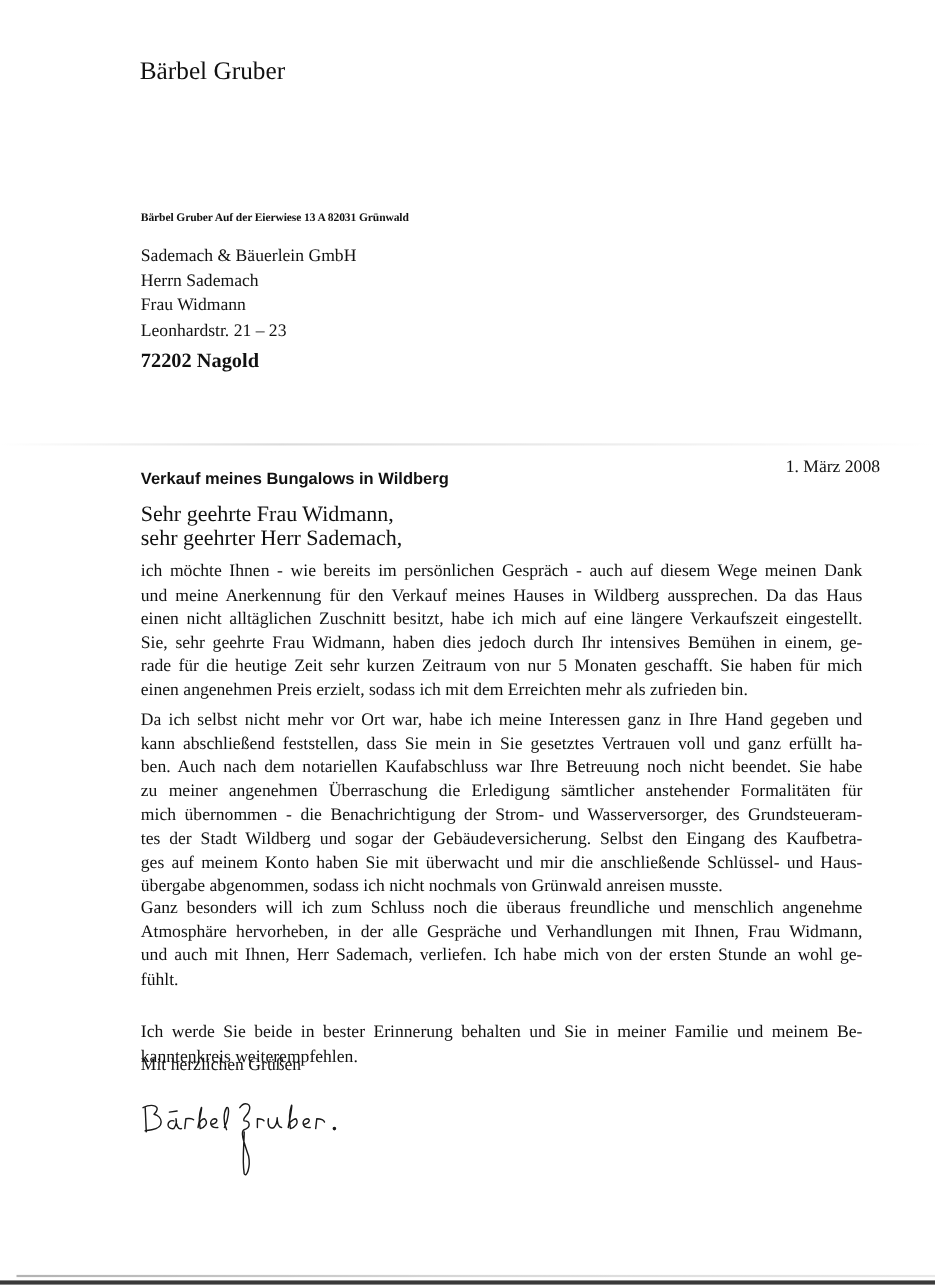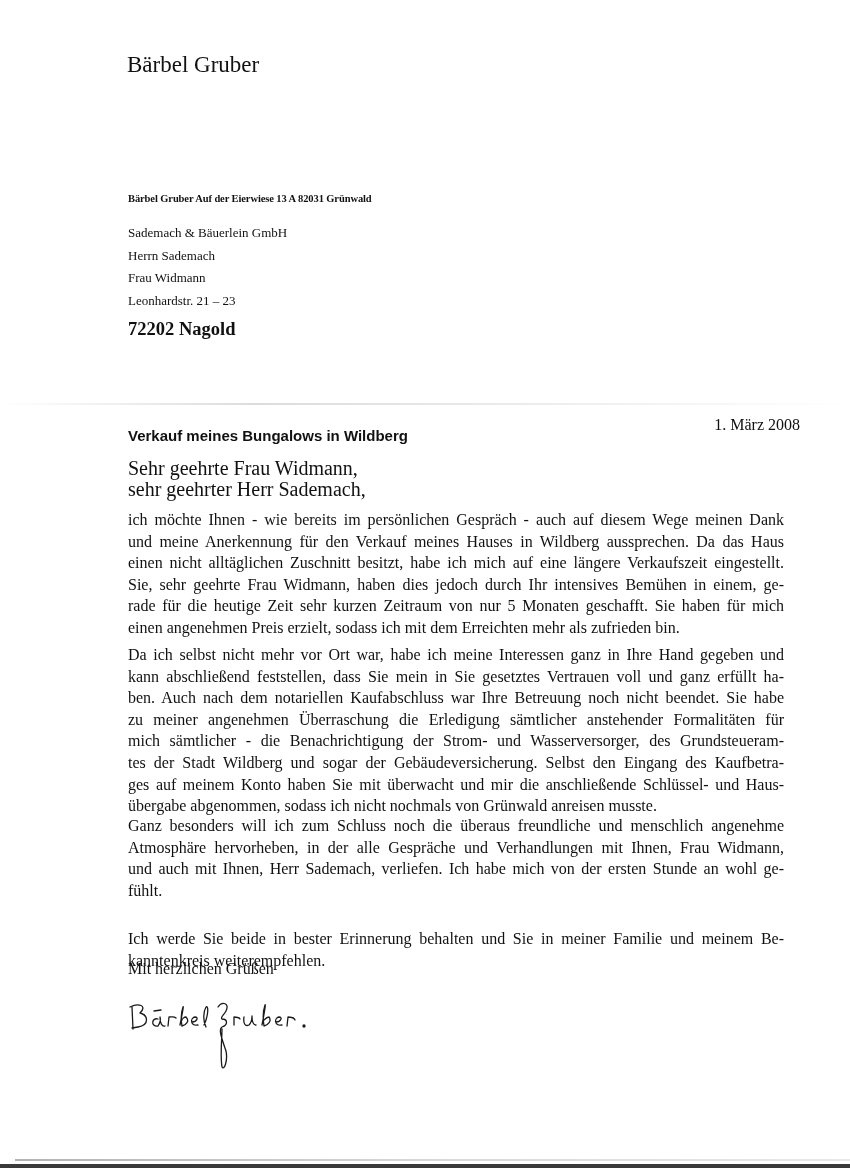--- a/index.html
+++ b/index.html
@@ -32,21 +32,21 @@
       position: absolute;
       left: 128px; top: 193px;
       font-size: 10.5px;
       font-weight: bold;
       color: #111;
       letter-spacing: -0.1px;
     }
     .recipient {
       position: absolute;
       left: 128px; top: 222px;
-      font-size: 13px;
+      font-size: 16px;
       line-height: 22.5px;
     }
     .recipient div { white-space: nowrap; }
     .recipient-city {
       position: absolute;
       left: 128px; top: 319px;
       font-size: 18.5px;
       font-weight: bold;
     }
     .scan-line-top {
@@ -154,21 +154,21 @@
     <span class="line">Sie, sehr geehrte Frau Widmann, haben dies jedoch durch Ihr intensives Bemühen in einem, ge-</span>
     <span class="line">rade für die heutige Zeit sehr kurzen Zeitraum von nur 5 Monaten geschafft. Sie haben für mich</span>
     <span class="line last">einen angenehmen Preis erzielt, sodass ich mit dem Erreichten mehr als zufrieden bin.</span>
   </div>
 
   <div class="body-text p2">
     <span class="line">Da ich selbst nicht mehr vor Ort war, habe ich meine Interessen ganz in Ihre Hand gegeben und</span>
     <span class="line">kann abschließend feststellen, dass Sie mein in Sie gesetztes Vertrauen voll und ganz erfüllt ha-</span>
     <span class="line">ben. Auch nach dem notariellen Kaufabschluss war Ihre Betreuung noch nicht beendet. Sie habe</span>
     <span class="line">zu meiner angenehmen Überraschung die Erledigung sämtlicher anstehender Formalitäten für</span>
-    <span class="line">mich sämtlicher - die Benachrichtigung der Strom- und Wasserversorger, des Grundsteueram-</span>
+    <span class="line">mich übernommen - die Benachrichtigung der Strom- und Wasserversorger, des Grundsteueram-</span>
     <span class="line">tes der Stadt Wildberg und sogar der Gebäudeversicherung. Selbst den Eingang des Kaufbetra-</span>
     <span class="line">ges auf meinem Konto haben Sie mit überwacht und mir die anschließende Schlüssel- und Haus-</span>
     <span class="line last">übergabe abgenommen, sodass ich nicht nochmals von Grünwald anreisen musste.</span>
   </div>
 
   <div class="body-text p3">
     <span class="line">Ganz besonders will ich zum Schluss noch die überaus freundliche und menschlich angenehme</span>
     <span class="line">Atmosphäre hervorheben, in der alle Gespräche und Verhandlungen mit Ihnen, Frau Widmann,</span>
     <span class="line">und auch mit Ihnen, Herr Sademach, verliefen. Ich habe mich von der ersten Stunde an wohl ge-</span>
     <span class="line last">fühlt.</span>

